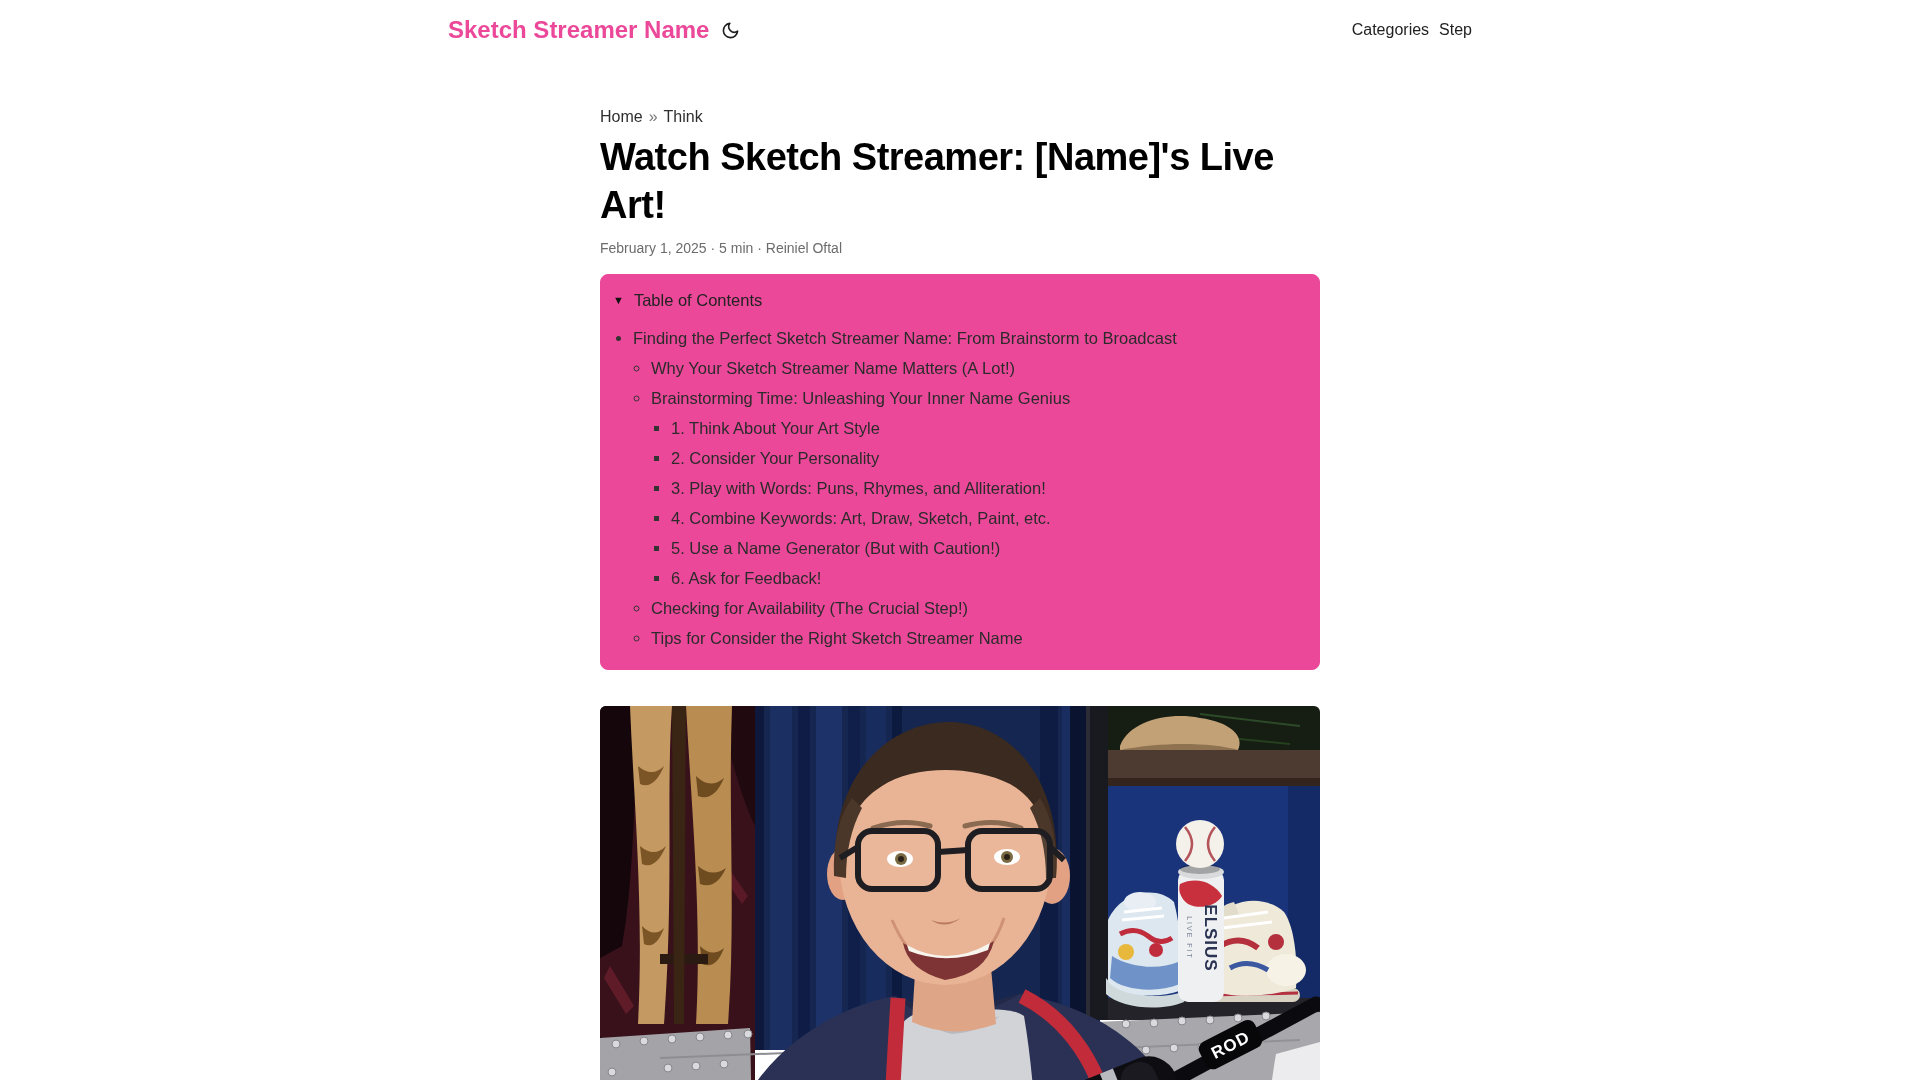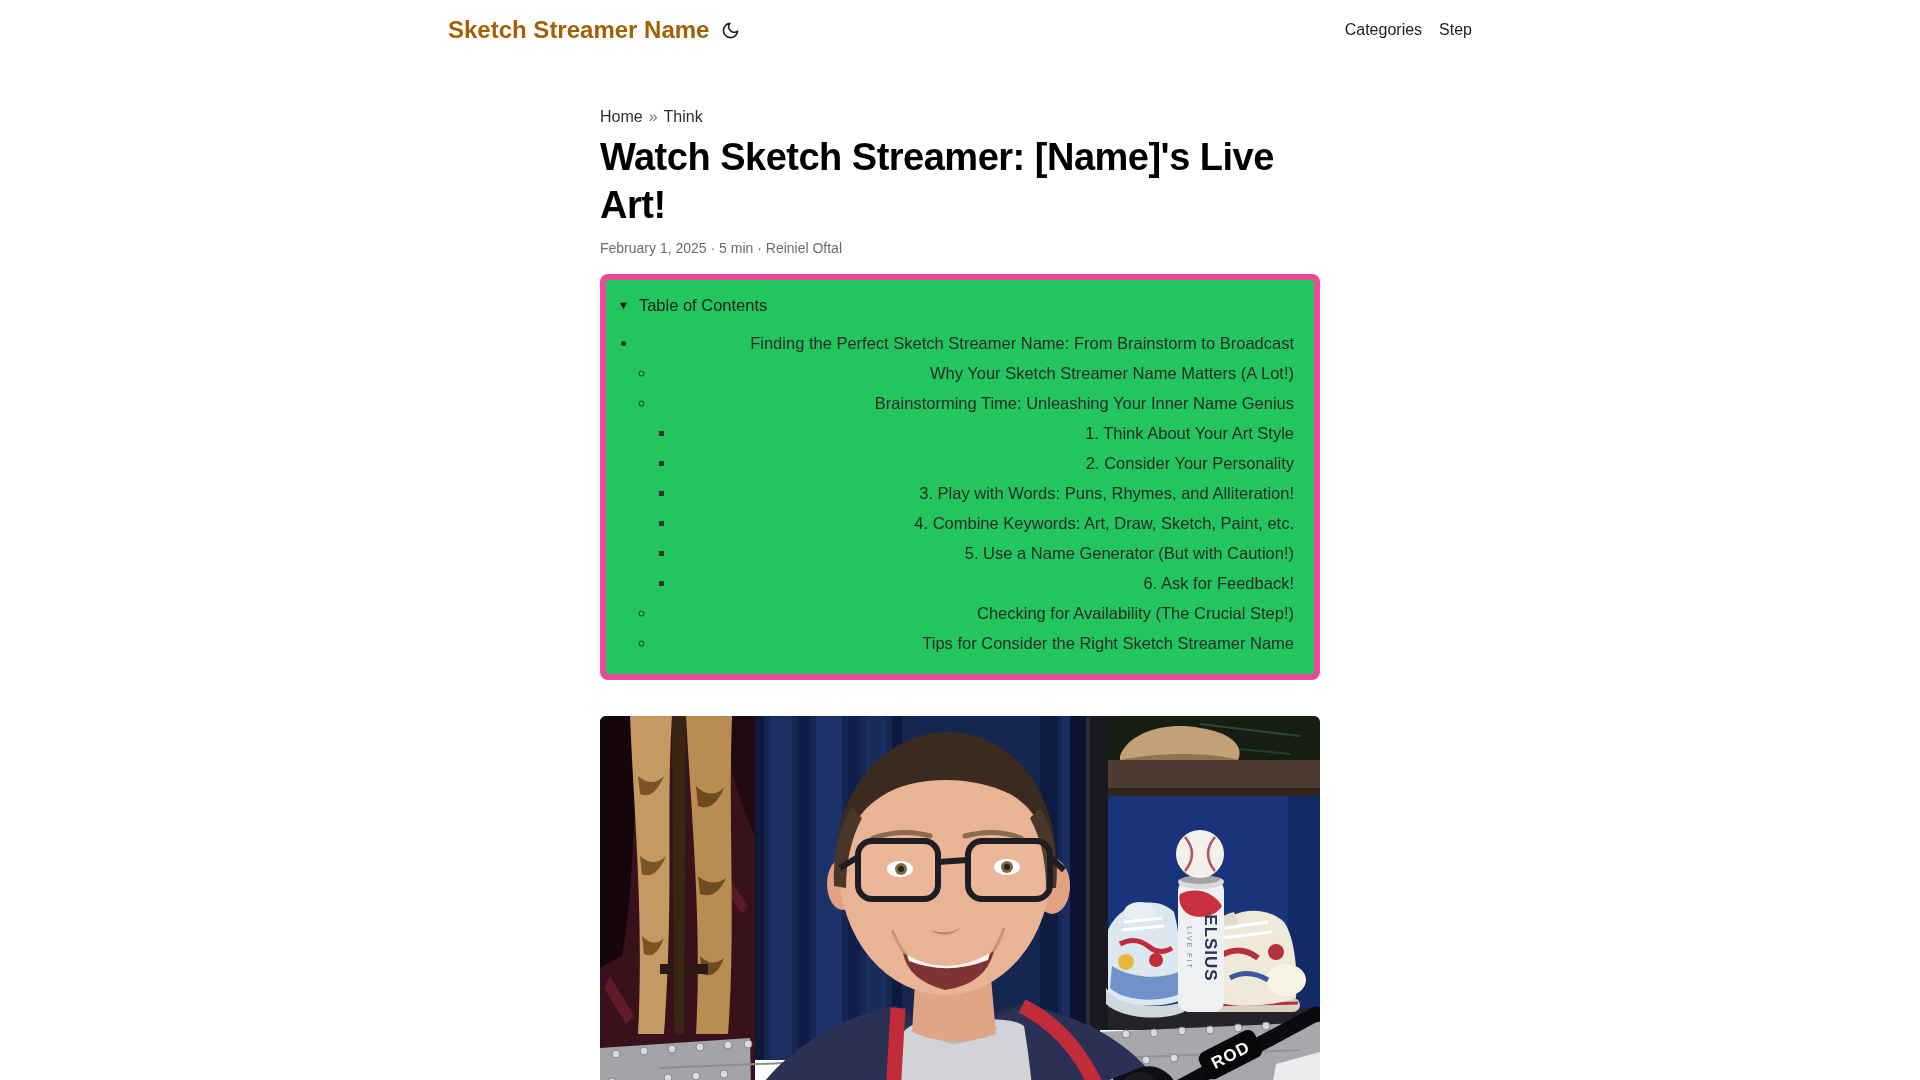--- a/index.html
+++ b/index.html
@@ -6,43 +6,43 @@
   html, body { margin: 0; padding: 0; }
   body {
     width: 1920px; height: 1080px; overflow: hidden;
     background: #ffffff;
     font-family: "Liberation Sans", sans-serif;
     color: #1e1e1e;
   }
   
   .site-header { max-width: 1072px; margin: 0 auto; height: 60px;
     display: flex; align-items: center; padding: 0 24px; }
-  .logo { font-size: 24px; font-weight: 700; color: #a16207; text-decoration: none; }
+  .logo { font-size: 24px; font-weight: 700; color: #ec4899; text-decoration: none; }
   .theme-btn { background: none; border: none; padding: 0; margin-left: 12px;
     cursor: pointer; display: flex; align-items: center; }
-  .nav { margin-left: auto; display: flex; gap: 17px; }
+  .nav { margin-left: auto; display: flex; gap: 10px; }
   .nav a { font-size: 16px; color: #1e1e1e; text-decoration: none; }
   
   .main { max-width: 768px; margin: 0 auto; padding: 48px 24px 0; }
   .breadcrumb { font-size: 16px; color: #2e2e2e; }
   .breadcrumb a { color: #2e2e2e; text-decoration: none; text-align: right; }
   .breadcrumb .sep { color: #777; margin: 0 6px; }
   h1.post-title { margin: 8px 0 0; font-size: 38px; letter-spacing: -0.5px;
     line-height: 1.26; font-weight: 700; color: #000000; }
   .post-meta { margin-top: 8px; font-size: 14px; color: #6c6c6c; line-height: 20px; }
   
   details.toc { margin-top: 16px; width: 100%;
-    background: #22c55e; border: 6px solid #ec4899; border-radius: 8px;
+    background: #ec4899; border: 1px solid #ec4899; border-radius: 8px;
     padding: 0 20px 16px 10px; }
   details.toc summary { list-style: none; cursor: pointer;
     font-size: 16.5px; color: #222; padding: 14px 0 0 2px; line-height: 22px; }
   details.toc summary::-webkit-details-marker { display: none; }
   .toc-marker { font-size: 11px; margin-right: 10px; vertical-align: 2px; color: #111; }
   .toc ul { margin: 0; }
-  .toc ul.l1 { list-style: disc; padding-left: 22px; margin-top: 12px; text-align: right; }
+  .toc ul.l1 { list-style: disc; padding-left: 22px; margin-top: 12px; }
   .toc ul.l2 { list-style: circle; padding-left: 18px; }
   .toc ul.l3 { list-style: square; padding-left: 20px; }
   .toc li { line-height: 30px; font-size: 16.5px; color: #2b2b2b; }
   .toc li::marker { color: #333; }
   .toc a { color: #2b2b2b; text-decoration: none; }
   
   figure.cover { margin: 36px 0 0; width: 720px; border-radius: 6px;
     overflow: hidden; line-height: 0; }
 </style>
 </head>

